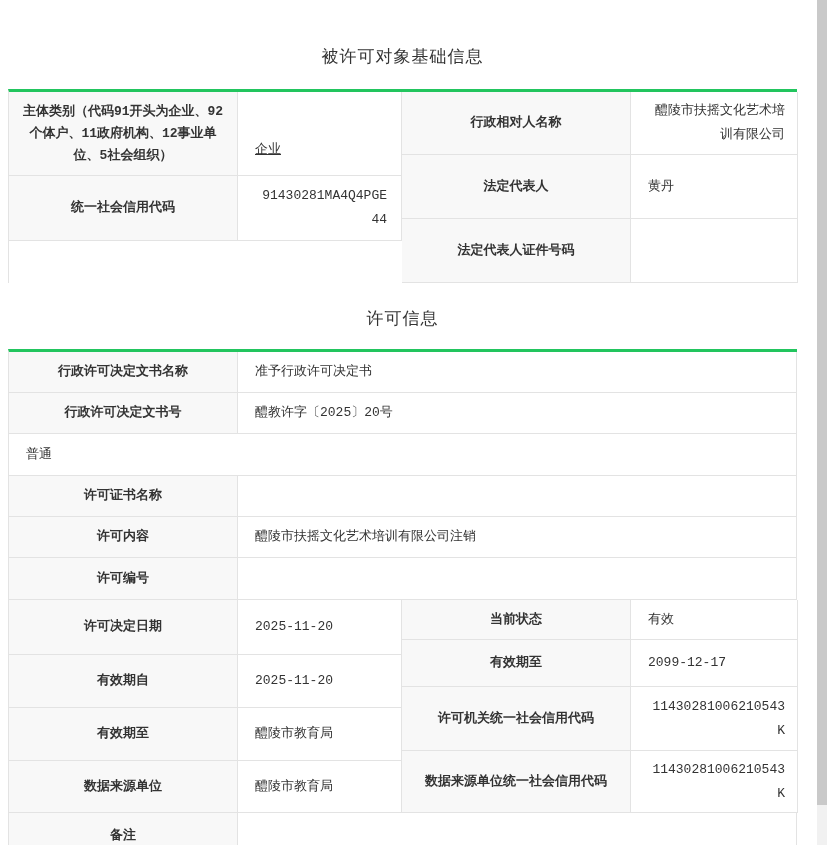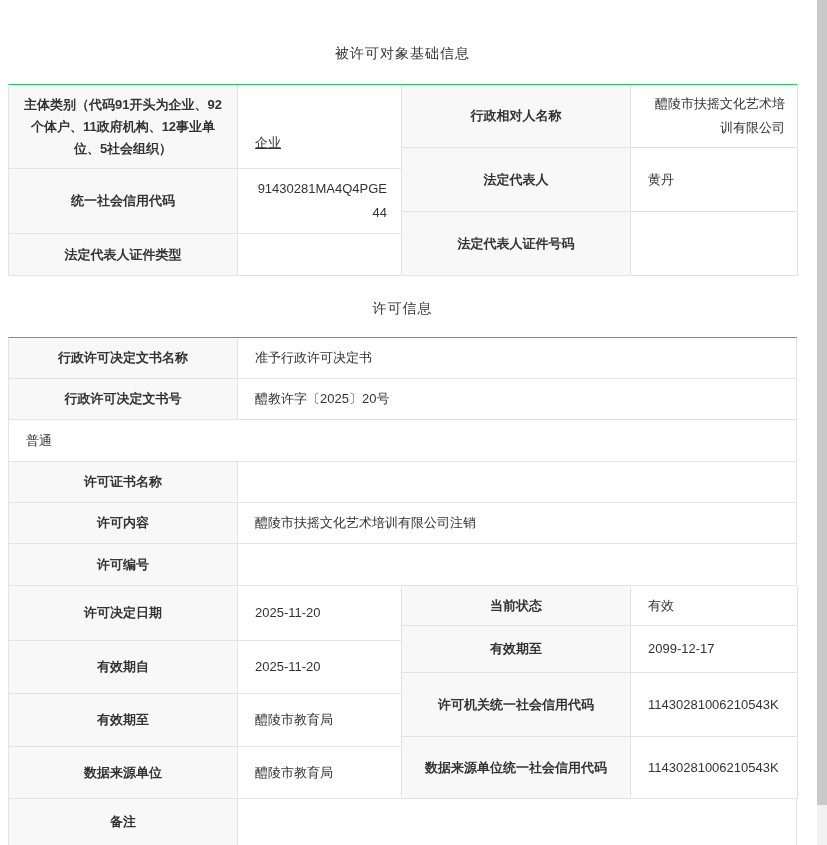--- a/index.html
+++ b/index.html
@@ -8,33 +8,34 @@
     background: #ffffff;
     font-family: "Liberation Sans", "DejaVu Sans", sans-serif;
     color: #333333;
     overflow: hidden;
     position: relative;
   }
   .content { margin-left: 8px; width: 789px; }
 
   .section-title {
     text-align: center;
-    font-size: 14px;
+    font-size: 17px;
     font-weight: 400;
     color: #333;
     letter-spacing: 1px;
   }
   .title-basic   { padding-top: 45px; }
   .title-license { padding-top: 24px; }
 
   .tbl {
-    border-top: 1px solid #22c55e;
+    border-top: 3px solid #22c55e;
     border-left: 1px solid #e3e3e3;
     width: 789px;
     font-size: 13px;
+    font-family: Liberation Mono, monospace;
   }
   .tbl-basic   { margin-top: 21px; }
   .tbl-license { margin-top: 19px; }
 
   .split { display: flex; align-items: flex-start; }
   .half-left  { width: 393px; }
   .half-right { width: 396px; }
 
   .tr { display: flex; width: 100%; }
 
@@ -94,24 +95,20 @@
       <div class="tr" style="height:84px">
         <div class="td label">主体类别（代码91开头为企业、92个体户、11政府机构、12事业单位、5社会组织）</div>
         <div class="td value w-val-left">
           <span class="link-underline">企业</span>
         </div>
       </div>
       <div class="tr" style="height:65px">
         <div class="td label">统一社会信用代码</div>
         <div class="td value w-val-left">91430281MA4Q4PGE44</div>
       </div>
-      <div class="tr" style="height:42px">
-        <div class="td label">法定代表人证件类型</div>
-        <div class="td value w-val-left"></div>
-      </div>
     </div>
     <div class="half-right">
       <div class="tr" style="height:63px">
         <div class="td label">行政相对人名称</div>
         <div class="td value w-val-right">醴陵市扶摇文化艺术培训有限公司</div>
       </div>
       <div class="tr" style="height:64px">
         <div class="td label">法定代表人</div>
         <div class="td value w-val-right">黄丹</div>
       </div>

